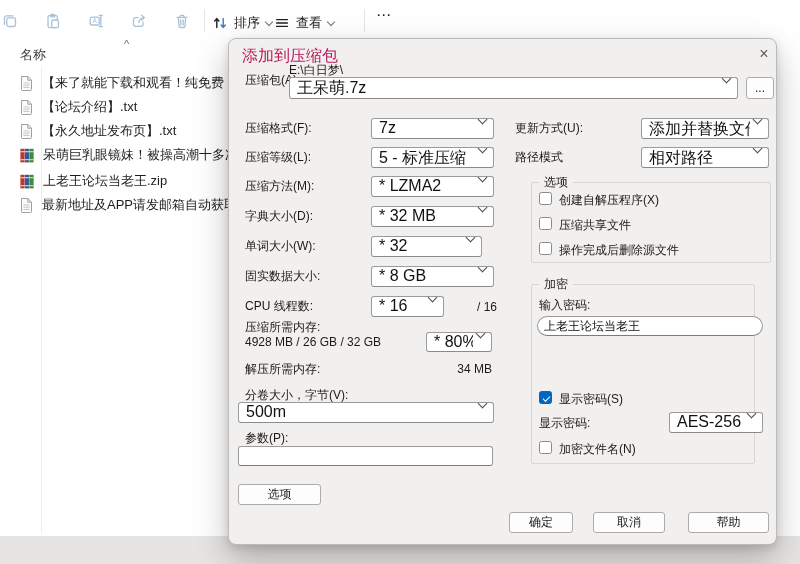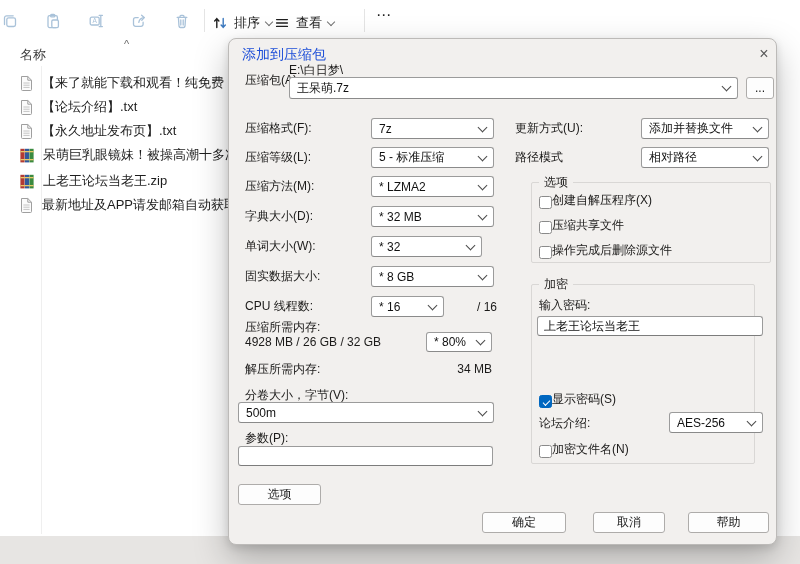--- a/index.html
+++ b/index.html
@@ -28,47 +28,47 @@
   .caret{position:absolute;left:124px;top:38px;font-size:11px;color:#6a6a6a}
 
   .frow{position:absolute;left:20px;display:flex;align-items:center;gap:9px;height:18px;
         white-space:nowrap;font-size:13px;color:#1d1d1d}
   .ficon{flex:none;display:block}
 
   
   .dlg{position:absolute;left:228px;top:38px;width:549px;height:507px;z-index:10;
        background:#f2f0ee;border:1px solid #bcbab8;border-radius:8px;box-sizing:border-box;
        box-shadow:0 14px 34px rgba(0,0,0,.25), 0 3px 8px rgba(0,0,0,.12)}
-  .dtitle{font-size:14px;color:#1d4ed8;white-space:nowrap}
+  .dtitle{font-size:16px;color:#be185d;white-space:nowrap}
   .dclose{width:22px;height:22px;display:flex;align-items:center;justify-content:center;
           font-size:16px;color:#5a5a5a}
 
   .lbl{position:absolute;font-size:12px;line-height:14px;color:#1b1a19;white-space:nowrap}
 
   .combo{position:absolute;height:21px;box-sizing:border-box;background:#fff;
          border:1px solid #9b9b9b;border-bottom-color:#8a8a8a;border-radius:3px;
-         display:flex;align-items:center;justify-content:space-between;
-         padding:0 7px;font-size:12px;color:#111}
+         display:flex;justify-content:space-between;
+         padding:0 7px;font-size:16px;color:#111}
   .cval{white-space:nowrap;overflow:hidden}
   .chev{width:6px;height:6px;border-right:1.3px solid #4a4a4a;border-bottom:1.3px solid #4a4a4a;
         transform:rotate(45deg);flex:none;margin-left:4px;margin-top:-3px}
 
   .tinput{position:absolute;height:20px;box-sizing:border-box;background:#fff;
           border:1px solid #9b9b9b;border-bottom-color:#7c7c7c;border-radius:3px;
           padding:0 6px;font-size:12px;color:#111;font-family:inherit;outline:none}
 
   .btn{position:absolute;box-sizing:border-box;background:#fdfdfd;border:1px solid #aeacaa;
        border-radius:3px;display:flex;align-items:center;justify-content:center;
        font-size:12px;color:#1a1a1a}
 
   .gbox{position:absolute;border:1px solid #d9d7d5;border-radius:2px;box-sizing:border-box}
   .glabel{position:absolute;top:-8px;left:7px;background:#f2f0ee;padding:0 5px;
           font-size:12px;line-height:15px;color:#1b1a19;white-space:nowrap}
 
-  .cbrow{position:absolute;display:flex;align-items:flex-end;font-size:12px;
+  .cbrow{position:absolute;display:flex;align-items:flex-start;gap:7px;font-size:12px;
          color:#1b1a19;white-space:nowrap}
   .cbx{width:13px;height:13px;box-sizing:border-box;border:1px solid #8a8a8a;border-radius:2.5px;
        background:#fff;position:relative;flex:none}
   .cbx.checked{background:#0067c0;border-color:#0067c0}
   .cbx.checked::after{content:"";position:absolute;left:2.5px;top:3.5px;width:6px;height:3px;
        border-left:1.6px solid #fff;border-bottom:1.6px solid #fff;transform:rotate(-45deg)}
 </style>
 </head>
 <body>
 
@@ -284,34 +284,34 @@
   </div>
   <div class="cbrow" style="left:310px;top:203px">
     <span class="cbx"></span>
     <span>操作完成后删除源文件</span>
   </div>
 
   <div class="gbox" style="left:302px;top:245px;width:224px;height:180px">
     <span class="glabel">加密</span>
   </div>
   <span class="lbl" style="left:310px;top:259px">输入密码:</span>
-  <input class="tinput" style="left: 308px; top: 277px; width: 226px;" value="上老王论坛当老王">
+  <input class="tinput" style="left: 308px; top: 277px; width: 226px; border-radius: 10px;" value="上老王论坛当老王">
 
   <div class="cbrow" style="left:310px;top:352px">
     <span class="cbx checked"></span>
     <span>显示密码(S)</span>
   </div>
 
-  <span class="lbl" style="left:310px;top:377px">论坛介绍:</span>
+  <span class="lbl" style="left:310px;top:377px">显示密码:</span>
   <div class="combo" style="left:440px;top:373px;width:94px">
     <span class="cval">AES-256</span>
     <span class="chev"></span>
   </div>
 
   <div class="cbrow" style="left:310px;top:402px">
     <span class="cbx"></span>
     <span>加密文件名(N)</span>
   </div>
 
-  <div class="btn" style="left:253px;top:473px;width:84px;height:21px">确定</div>
+  <div class="btn" style="left:280px;top:473px;width:64px;height:21px">确定</div>
   <div class="btn" style="left:364px;top:473px;width:72px;height:21px">取消</div>
   <div class="btn" style="left:459px;top:473px;width:81px;height:21px">帮助</div>
 </div>
 
 </body></html>

